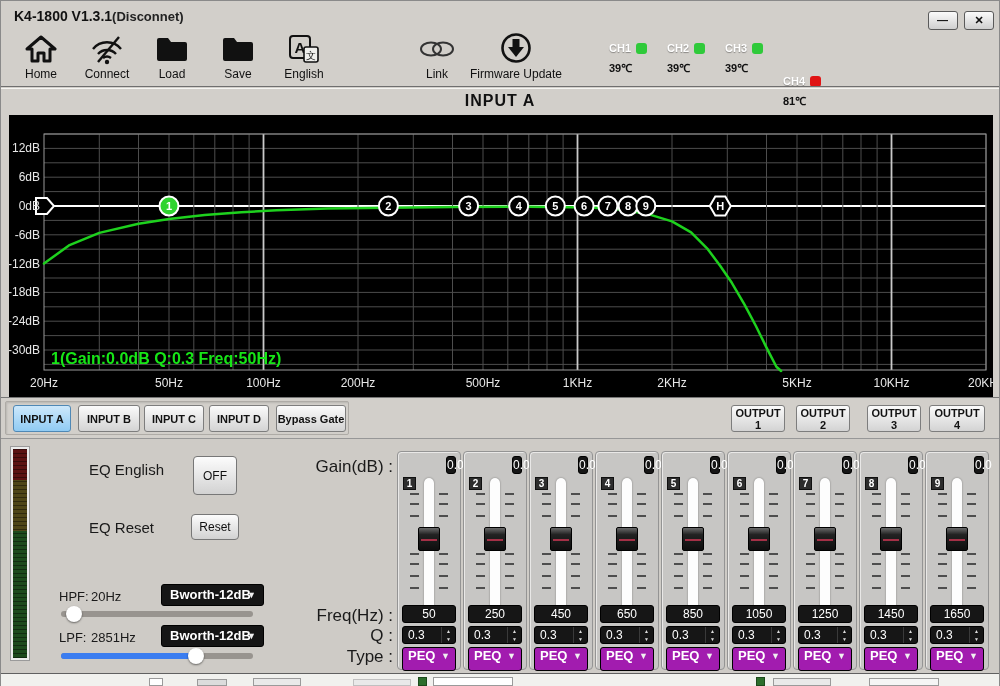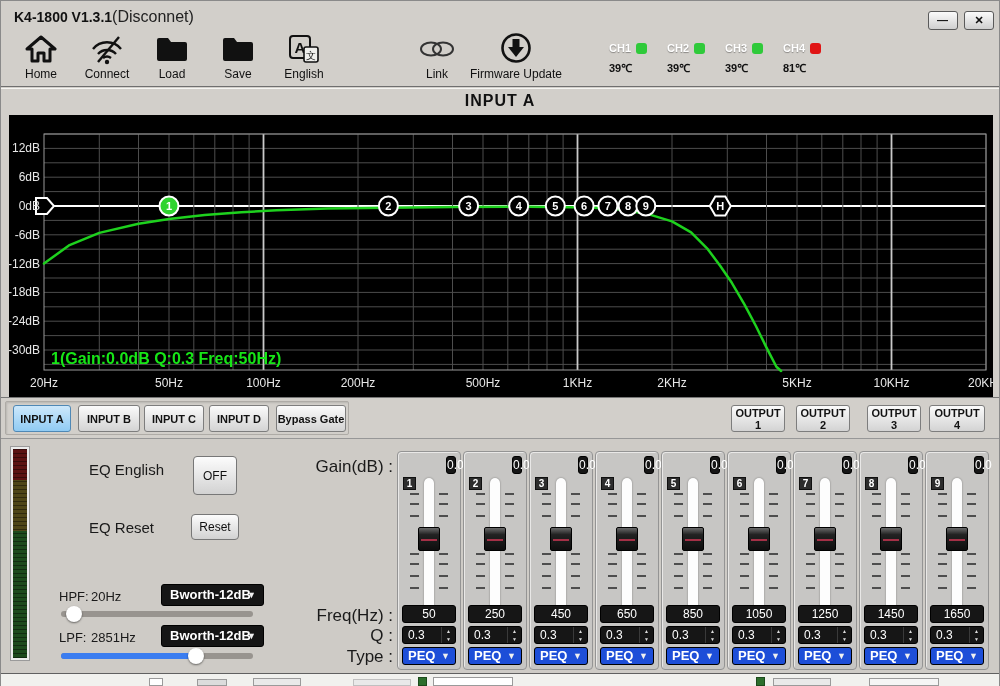--- a/index.html
+++ b/index.html
@@ -3,21 +3,21 @@
 <meta charset="utf-8">
 <style>
   * { box-sizing: border-box; margin: 0; padding: 0; }
   html,body { width:1000px; height:686px; overflow:hidden; }
   body { font-family:"Liberation Sans", sans-serif; background:#d2cfca; }
   .window { position:relative; width:1000px; height:686px; background:#d2cfca; border:1px solid #8a8a8a; }
 
   
   .titlebar { position:absolute; top:0; left:0; right:0; height:29px; }
   .titlebar .title { position:absolute; left:13px; top:7px; font-size:14px; font-weight:bold; color:#111; }
-  .titlebar .suffix { font-size:16px; font-weight:normal; color:#222; }
+  .titlebar .suffix { font-size:13px; font-weight:bold; color:#222; }
   .win-btns { position:absolute; right:5px; top:9px; }
   .win-btn { display:inline-block; width:30px; height:19px; margin-left:2px; text-align:center; line-height:17px;
              font-size:11px; font-weight:bold; color:#111; background:linear-gradient(#fbfbfb,#cfcfcf);
              border:1px solid #5a5a5a; border-radius:3px; cursor:default; }
 
   
   .toolbar { position:absolute; top:29px; left:0; right:0; height:56px; }
   .tb-item { position:absolute; top:2px; text-align:center; }
   .tb-item .tb-icon { height:33px; display:flex; align-items:center; justify-content:center; }
   .tb-item .tb-label { font-size:12px; color:#111; margin-top:2px; white-space:nowrap; }
@@ -86,21 +86,21 @@
                  border-radius:5px; box-shadow:0 0 2px rgba(0,0,0,.4); }
   .tick { position:absolute; width:9px; height:2px; background:#4e4e4e; }
   .fader-knob { position:absolute; left:calc(50% - 11px); top:75px; width:22px; height:24px;
                 background:linear-gradient(#6a6a6a,#222 30%,#0e0e0e); border:1px solid #000; border-radius:2px; }
   .knob-line { position:absolute; left:2px; right:2px; top:11px; height:2px; background:#a43046; }
   .q-spinner { position:absolute; left:4px; right:4px; top:174px; height:18px; background:#161616; border:1px solid #000;
                border-radius:3px; color:#fff; }
   .q-val { position:absolute; left:5px; top:0; font-size:12px; line-height:16px; }
   .spin { position:absolute; right:0; top:0; bottom:0; width:14px; border-left:1px solid #3a3a3a; text-align:center; }
   .spin span { display:block; font-size:5px; color:#ddd; line-height:8px; }
-  .type-dd { position:absolute; left:4px; right:4px; top:195px; height:18px; background:#1d4ed8; border:1px solid #000;
+  .type-dd { position:absolute; left:4px; right:4px; top:195px; height:24px; background:#a21caf; border:1px solid #000;
              border-radius:3px; color:#fff; }
   .t-val { position:absolute; left:5px; top:0; font-size:13px; font-weight:bold; line-height:16px; }
   .type-dd .dd2 { position:absolute; right:5px; top:0; font-size:9px; line-height:16px; color:#f0f0f0; }
 
   
   .sliver { position:absolute; top:672px; left:0; right:0; height:14px; background:#f1f1ee; border-top:1px solid #606060; }
   .frag { position:absolute; background:#e9e9e9; border:1px solid #9a9a9a; }
 </style>
 </head>
 <body>
@@ -189,21 +189,21 @@
         <div class="ch-temp">39℃</div>
       </div>
       <div class="ch-col" style="left: 666px;">
         <div class="ch-row1"><span class="ch-label">CH2</span><span class="ch-led" style="background: rgb(47, 202, 58);"></span></div>
         <div class="ch-temp">39℃</div>
       </div>
       <div class="ch-col" style="left: 724px;">
         <div class="ch-row1"><span class="ch-label">CH3</span><span class="ch-led" style="background: rgb(47, 202, 58);"></span></div>
         <div class="ch-temp">39℃</div>
       </div>
-      <div class="ch-col" style="left: 782px;">
+      <div class="ch-col" style="left: 782px; margin-top: 33px;">
         <div class="ch-row1"><span class="ch-label">CH4</span><span class="ch-led" style="background: rgb(224, 20, 20);"></span></div>
         <div class="ch-temp">81℃</div>
       </div>
     </div>
   <div class="toolbar-sep"></div>
 
   <div class="page-header">INPUT A</div>
 
   <div class="graph" id="eq-graph">
       <svg width="984" height="282" viewBox="0 0 984 282">

